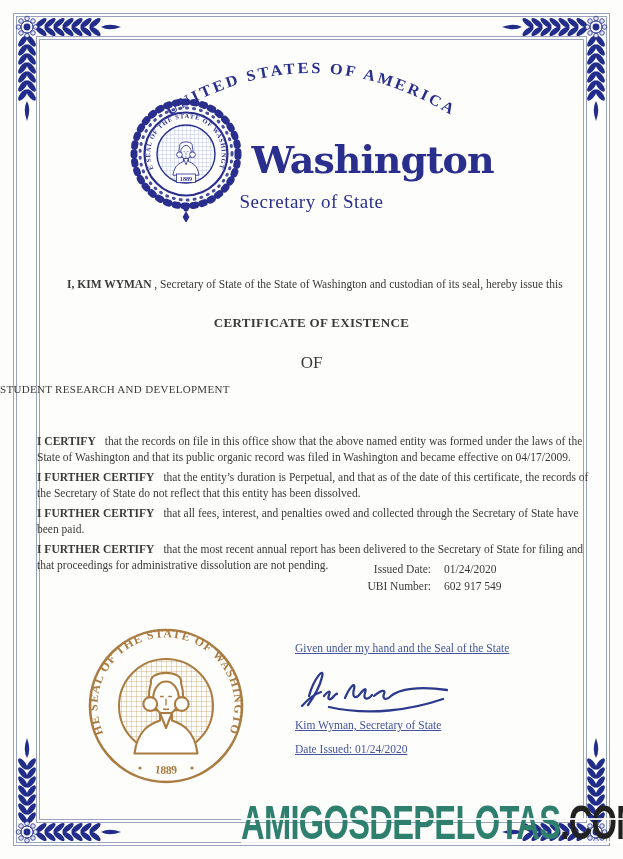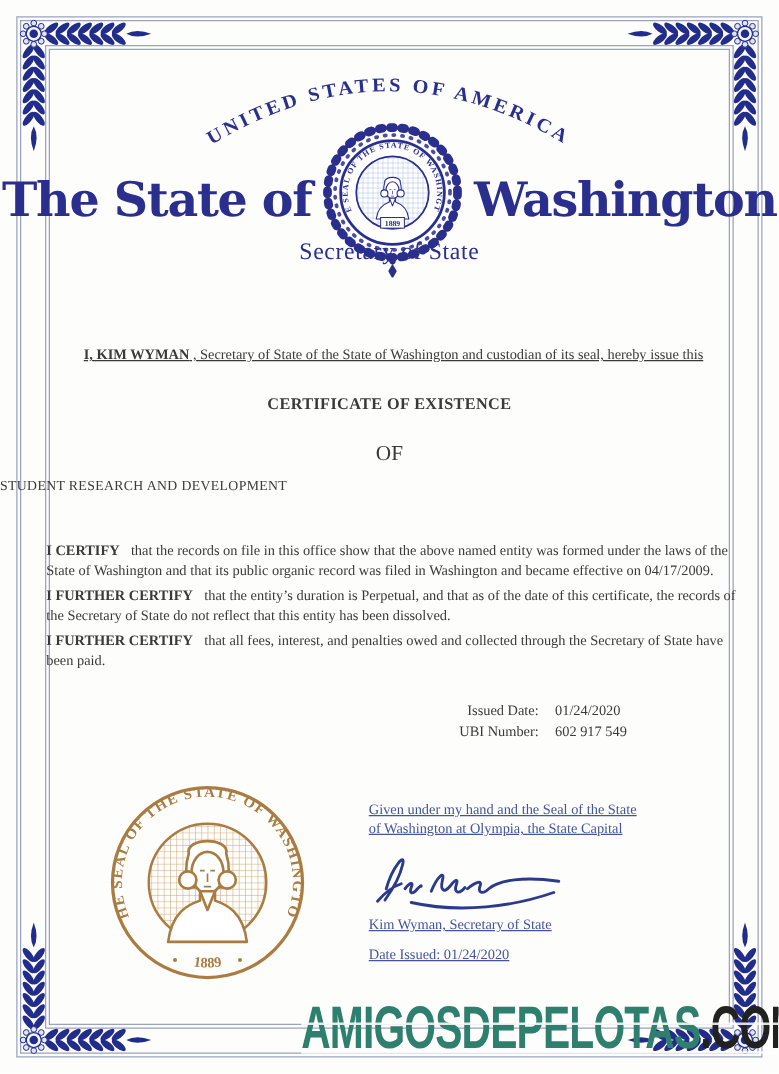--- a/index.html
+++ b/index.html
@@ -14,21 +14,21 @@
   
   #arc-svg{left:0;top:0;z-index:2;}
   .hdr-row{position:absolute;top:97px;left:0;right:0;display:flex;align-items:center;
            justify-content:center;gap:8px;z-index:2;}
   .blackletter{font-family:"DejaVu Serif",serif;font-weight:bold;font-size:38px;
                color:#2a2f8e;letter-spacing:-1px;line-height:1;}
   .subtitle{position:absolute;top:191px;left:0;width:100%;text-align:center;font-size:19px;
             color:#2a2f8e;letter-spacing:.5px;z-index:2;}
 
   
-  .intro{position:absolute;top:277px;left:67px;right:38px;font-size:11.5px;line-height:15px;z-index:2;text-decoration:underline;}
+  .intro{position:absolute;top:277px;left:67px;right:38px;font-size:11.5px;line-height:15px;z-index:2;}
   .intro b{font-weight:bold;}
   .cert-title{position:absolute;top:315px;left:0;width:100%;text-align:center;font-weight:bold;
               font-size:13px;letter-spacing:.3px;z-index:2;}
   .of-label{position:absolute;top:353px;left:0;width:100%;text-align:center;font-size:17px;z-index:2;}
   .entity{position:absolute;top:383px;left:0;width:100%;text-align:left;font-size:11px;
           letter-spacing:.3px;z-index:2;}
   .paras{position:absolute;top:434px;left:37px;right:33px;z-index:2;}
   .paras p{margin:0 0 5px 0;font-size:11.5px;line-height:15.5px;}
   .lead{font-weight:bold;margin-right:9px;}
 
@@ -118,21 +118,20 @@
   <svg id="arc-svg" class="abs" width="623" height="140" viewBox="0 0 623 140">
     <defs>
         <path id="arcT" d="M 166,118 Q 311,28 456,118" fill="none"></path>
       </defs>
     <text fill="#2a2f8e" font-family="Liberation Serif, serif" font-weight="bold" font-size="15.5" letter-spacing="2.5">
       <textPath href="#arcT" startOffset="50%" text-anchor="middle" textLength="300" lengthAdjust="spacingAndGlyphs">UNITED STATES OF AMERICA</textPath>
     </text>
   </svg>
 
   <div class="hdr-row">
-    <span class="blackletter">The State of</span>
     <svg width="114" height="125" viewBox="-57 -57 114 125">
       <circle r="52" fill="none" stroke="#2a2f8e" stroke-width="7" stroke-dasharray="2.5 6.5" stroke-linecap="round"></circle>
       <circle r="46" fill="none" stroke="#2a2f8e" stroke-width="3" stroke-dasharray="1 6" stroke-linecap="round" opacity="0.85"></circle>
       <circle r="41.5" fill="#ffffff" stroke="#2a2f8e" stroke-width="2.2"></circle>
       <defs>
           <path id="bluering" d="M -32,16 A 35.8,35.8 0 1 1 32,16" fill="none"></path>
         </defs>
       <circle r="29" fill="url(#grid-blue)" stroke="#2a2f8e" stroke-width="1.4"></circle>
       <use href="#bust" transform="translate(0,2) scale(0.62)" style="color:#2a2f8e"></use>
       <text fill="#2a2f8e" font-family="Liberation Serif, serif" font-weight="bold" font-size="6.3" letter-spacing="0.8">
@@ -151,20 +150,21 @@
   <div class="intro"><b>I, KIM WYMAN</b><span> , Secretary of State of the State of Washington and custodian of its seal, hereby issue this</span></div>
 
   <div class="cert-title">CERTIFICATE OF EXISTENCE</div>
   <div class="of-label">OF</div>
   <div class="entity">STUDENT RESEARCH AND DEVELOPMENT</div>
 
   <div class="paras">
     <p><span class="lead">I CERTIFY</span><span>that the records on file in this office show that the above named entity was formed under the laws of the State of Washington and that its public organic record was filed in Washington and became effective on 04/17/2009.</span></p>
     <p><span class="lead">I FURTHER CERTIFY</span><span>that the entity’s duration is Perpetual, and that as of the date of this certificate, the records of the Secretary of State do not reflect that this entity has been dissolved.</span></p>
     <p><span class="lead">I FURTHER CERTIFY</span><span>that all fees, interest, and penalties owed and collected through the Secretary of State have been paid.</span></p>
+    <p><span class="lead">I FURTHER CERTIFY</span><span>that the most recent annual report has been delivered to the Secretary of State for filing and that proceedings for administrative dissolution are not pending.</span></p>
   </div>
 
   <div class="details">
     <div class="drow">
       <span class="dlabel">Issued Date:</span>
       <span>01/24/2020</span>
     </div>
     <div class="drow">
       <span class="dlabel">UBI Number:</span>
       <span>602 917 549</span>
@@ -184,21 +184,20 @@
     </text>
     <text fill="#aa7c41" font-family="Liberation Serif, serif" font-weight="bold" font-size="11.5">
       <textPath href="#goldyear" startOffset="50%" text-anchor="middle">1889</textPath>
     </text>
     <circle cx="-26" cy="62" r="1.6" fill="#aa7c41"></circle>
     <circle cx="26" cy="62" r="1.6" fill="#aa7c41"></circle>
   </svg>
 
   <div class="attest">
     <div>Given under my hand and the Seal of the State</div>
-    <div>of Washington at Olympia, the State Capital</div>
     <svg id="sig-svg" width="158" height="56" viewBox="0 0 158 56">
       <g fill="none" stroke="#2c3a8e" stroke-width="2.3" stroke-linecap="round">
         <path d="M10,36 C15,18 26,6 23,17 C21,26 14,38 9,45 M3,46 C9,39 16,34 22,32"></path>
         <path d="M25,36 C29,31 32,30 30,35 C28,40 31,41 35,36 C37,34 38,33 38,34"></path>
         <path d="M46,38 C51,26 57,21 55,29 C53,37 56,40 61,34 C65,29 68,27 66,33 C64,39 68,41 73,35"></path>
         <path d="M75,36 C82,30 87,29 85,34 C83,39 87,41 92,36 C100,29 120,26 148,30"></path>
         <path d="M30,47 C70,56 112,50 144,39"></path>
       </g>
     </svg>
     <div class="signer">Kim Wyman, Secretary of State</div>

